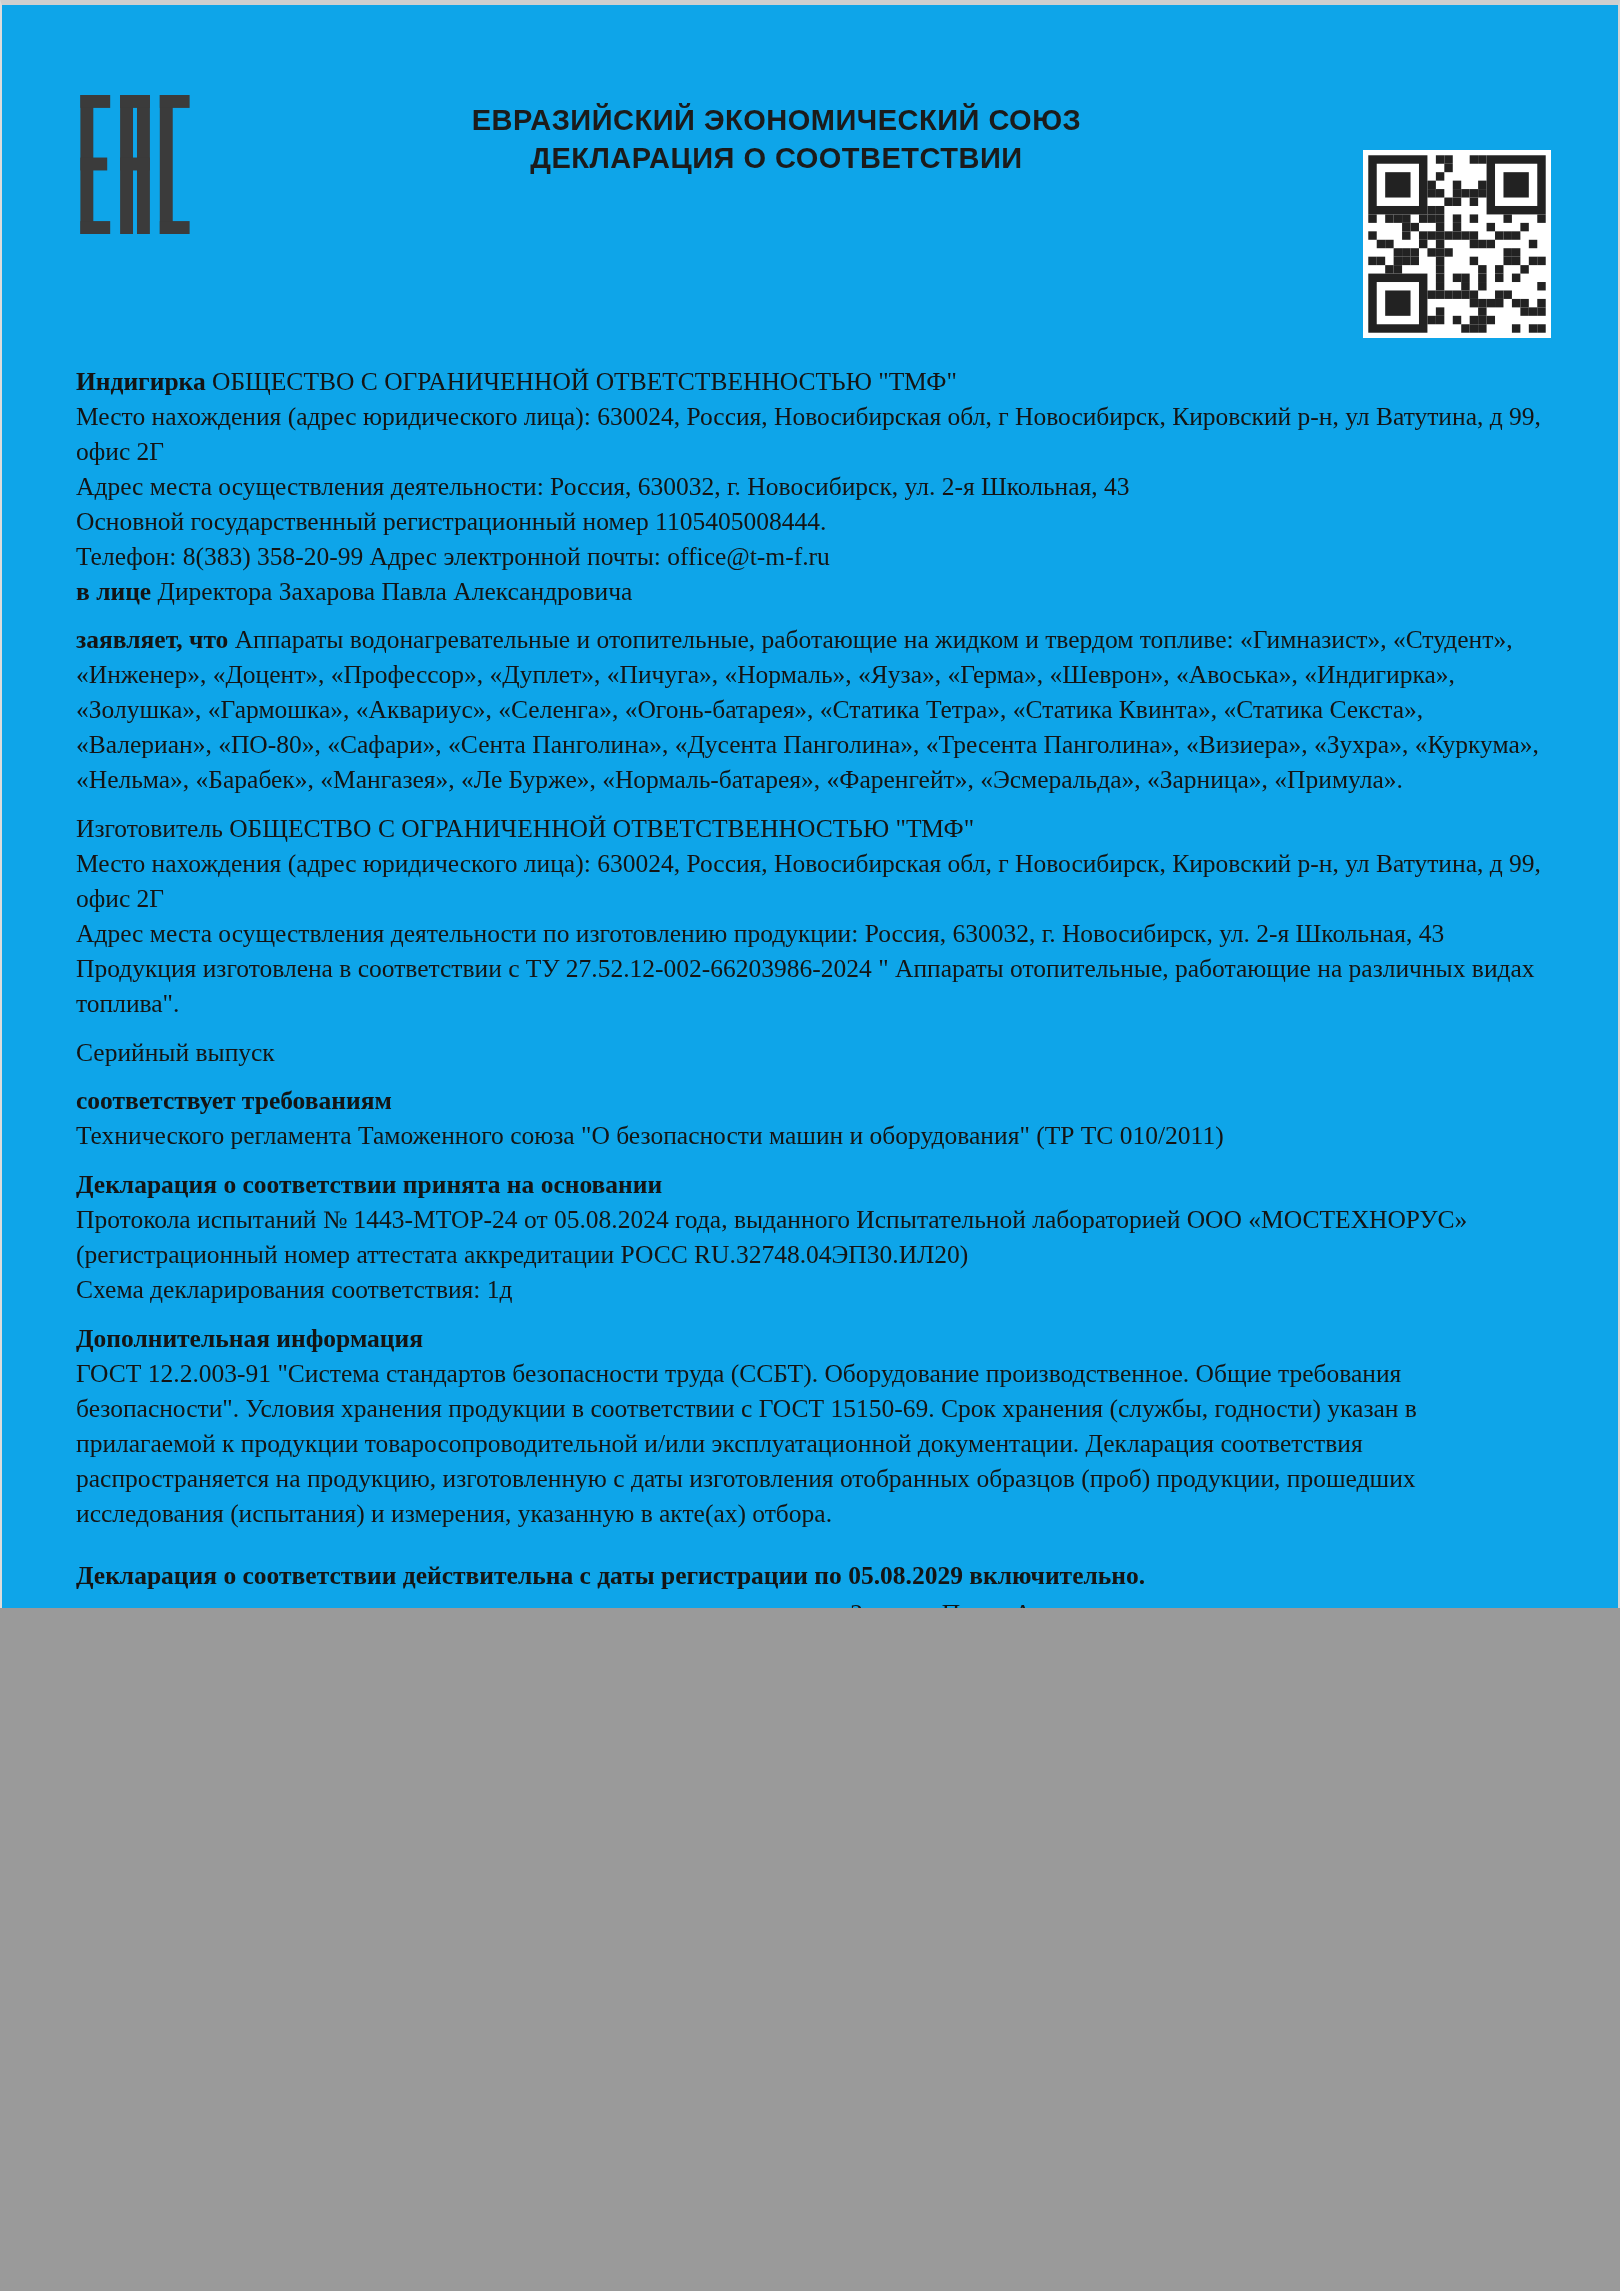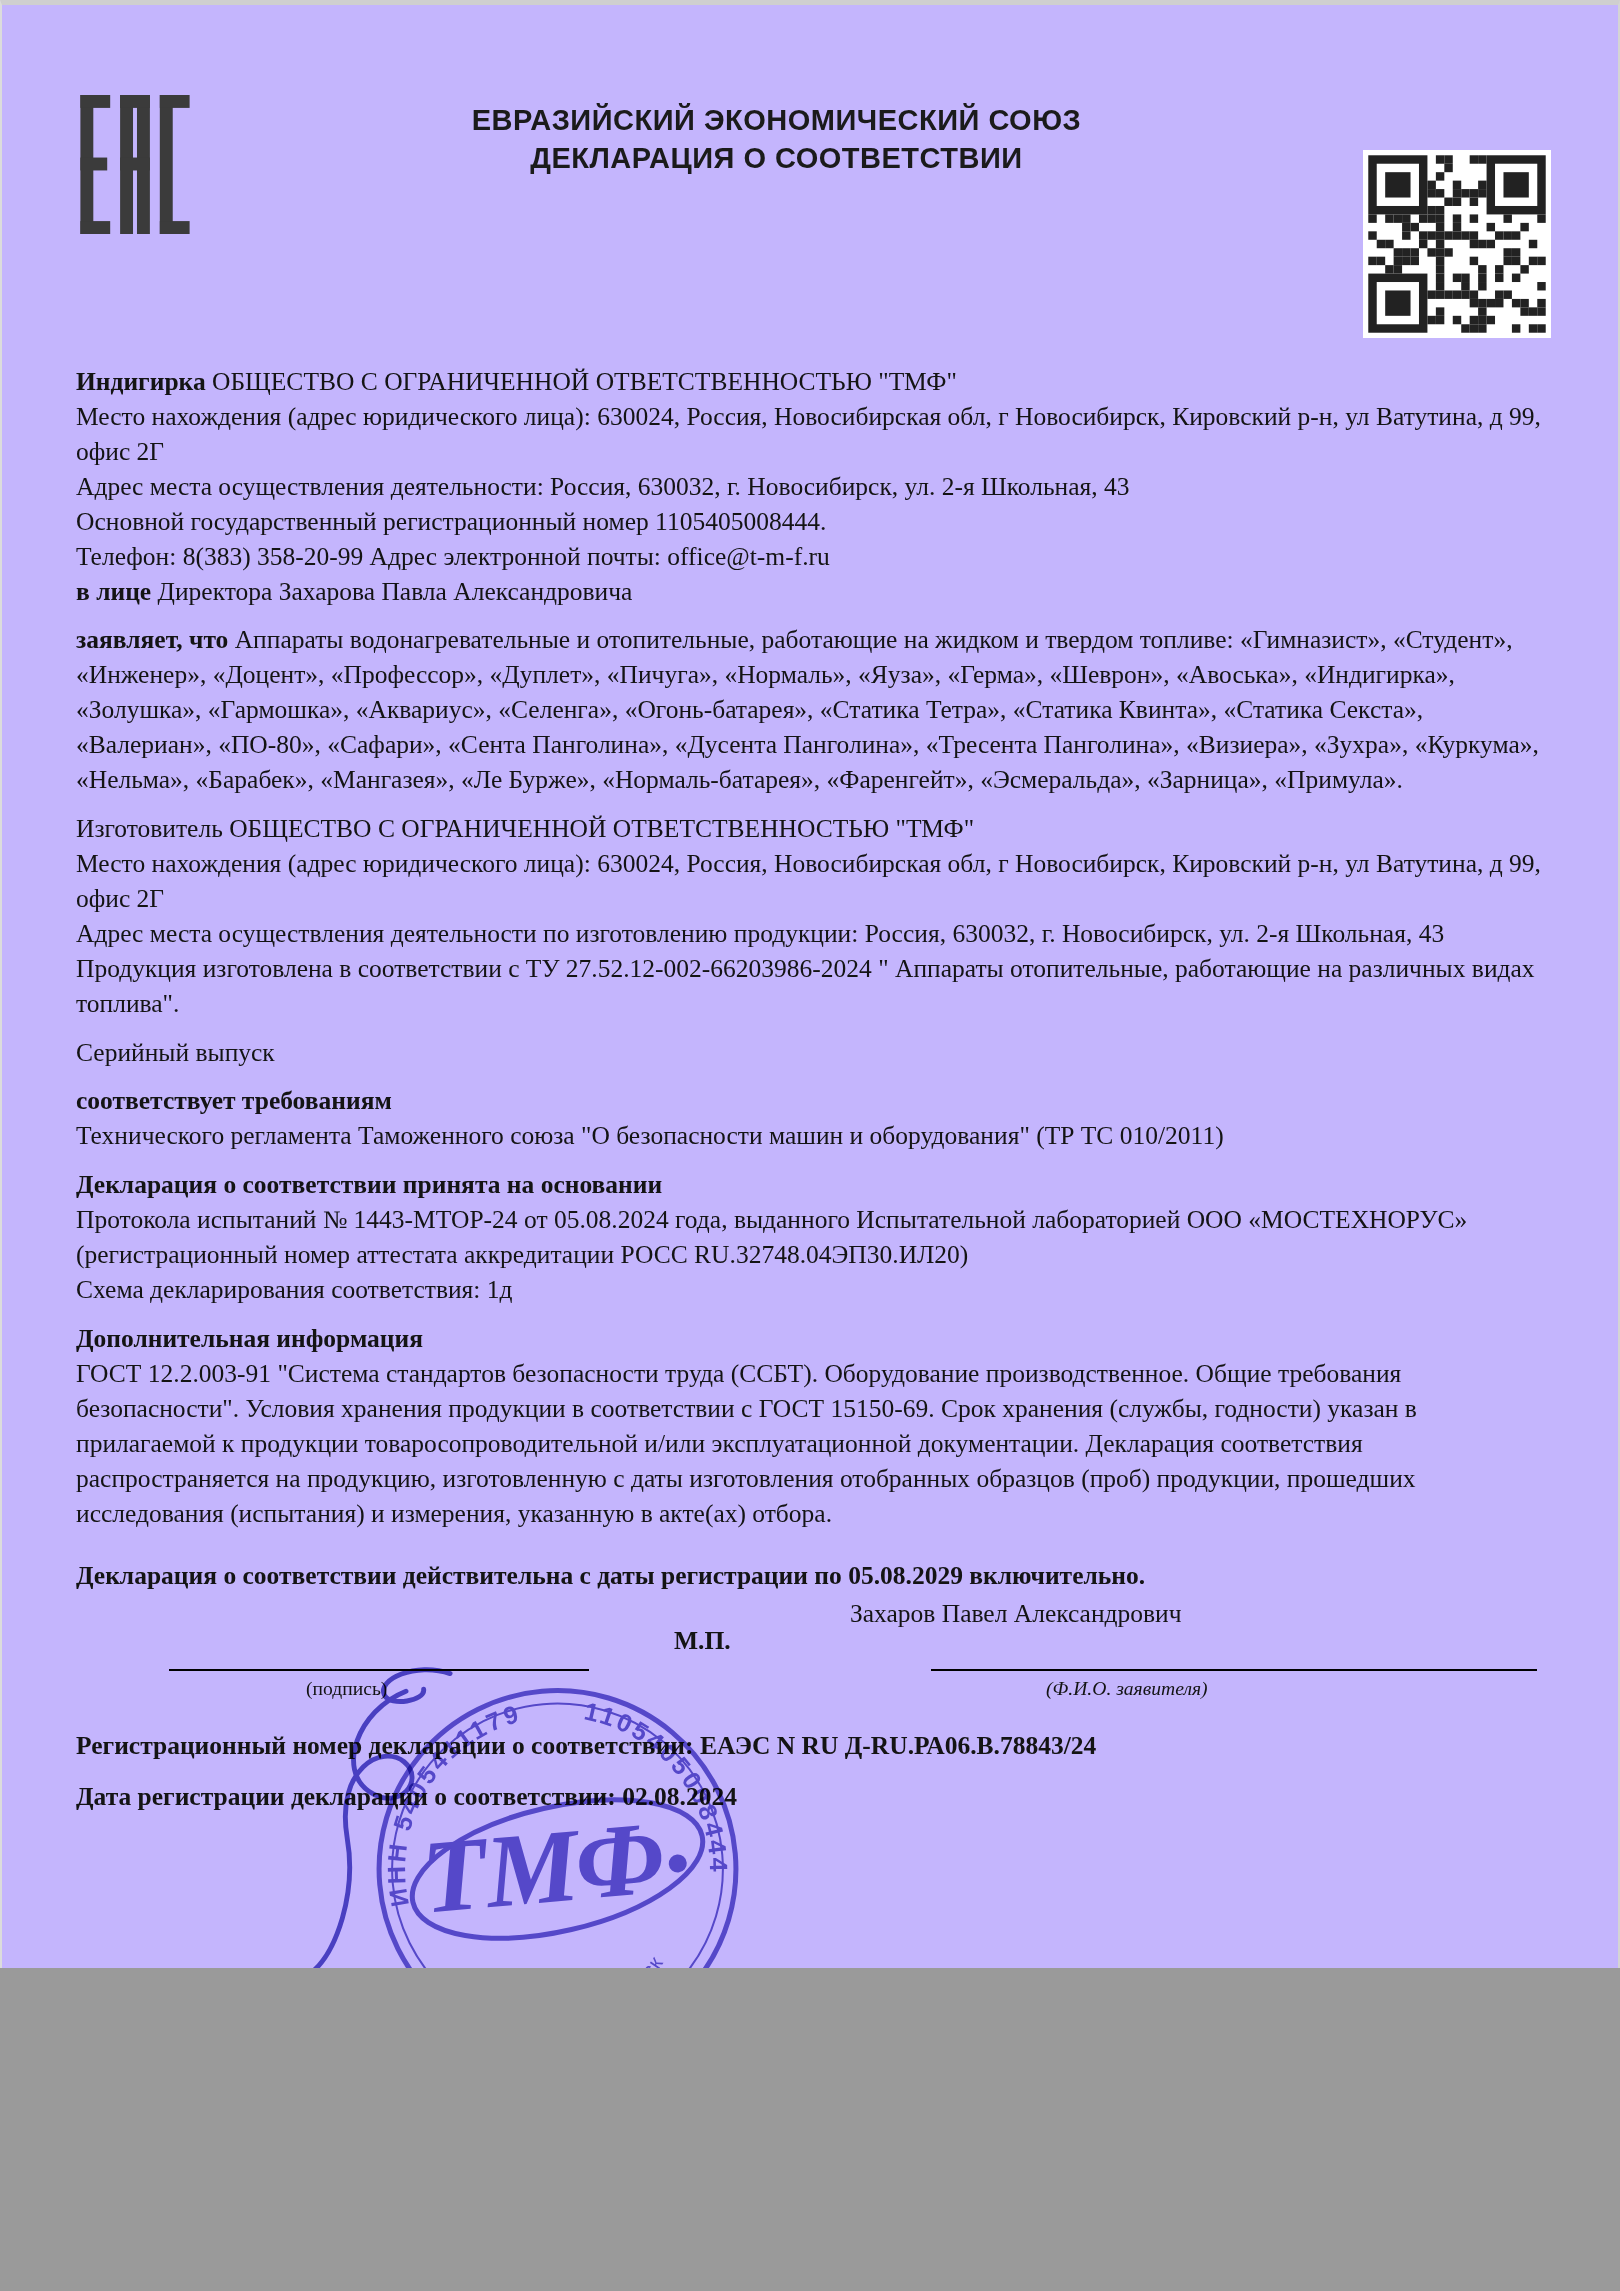--- a/index.html
+++ b/index.html
@@ -1,17 +1,17 @@
 <!DOCTYPE html>
 <html><head>
 <meta charset="utf-8">
 <style>
   html,body { margin:0; padding:0; background:#9a9a9a; }
   .page {
-    position:relative; width:1620px; height:1968px; background:#c4b5fd;
+    position:relative; width:1620px; height:1608px; background:#0ea5e9;
     margin:0 auto; overflow:hidden;
     border-top:5.9px solid #cfcfcf; border-left:2.9px solid #dcdcdc;
     border-right:2.9px solid #d4d4d4; box-sizing:border-box;
     font-family:"Liberation Serif","DejaVu Serif",serif; color:#141414;
   }
   .content { position:absolute; left:74px; top:0; width:1475px; }
   
   .header { display:flex; align-items:flex-start; margin-top:90px; }
   .eac-logo { width:110px; height:139px; flex:0 0 auto; margin-left:3.9px; }
   .titles {

